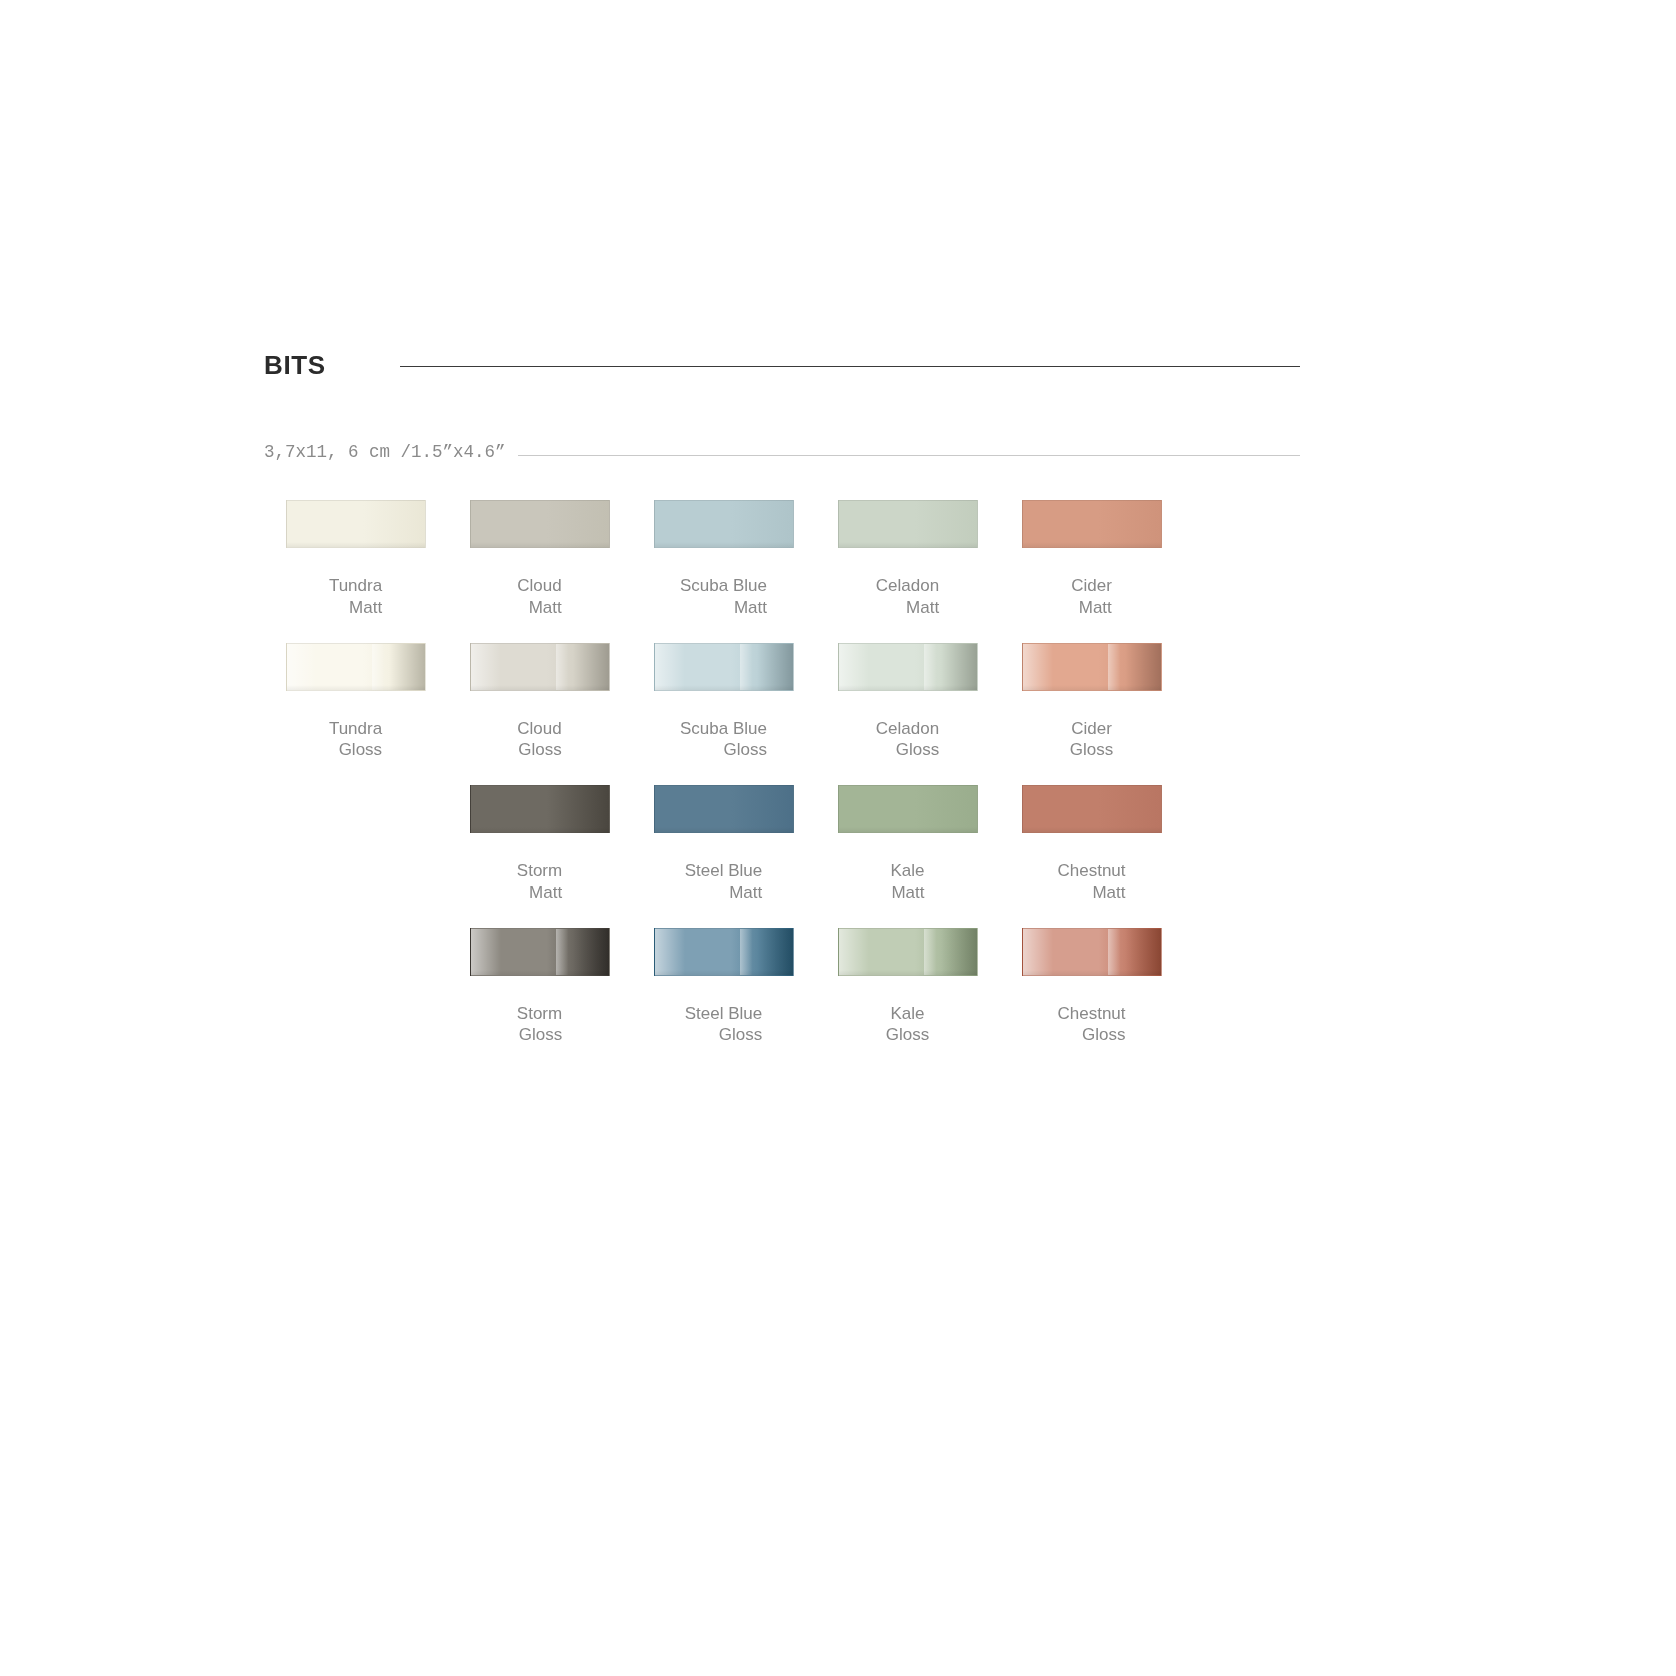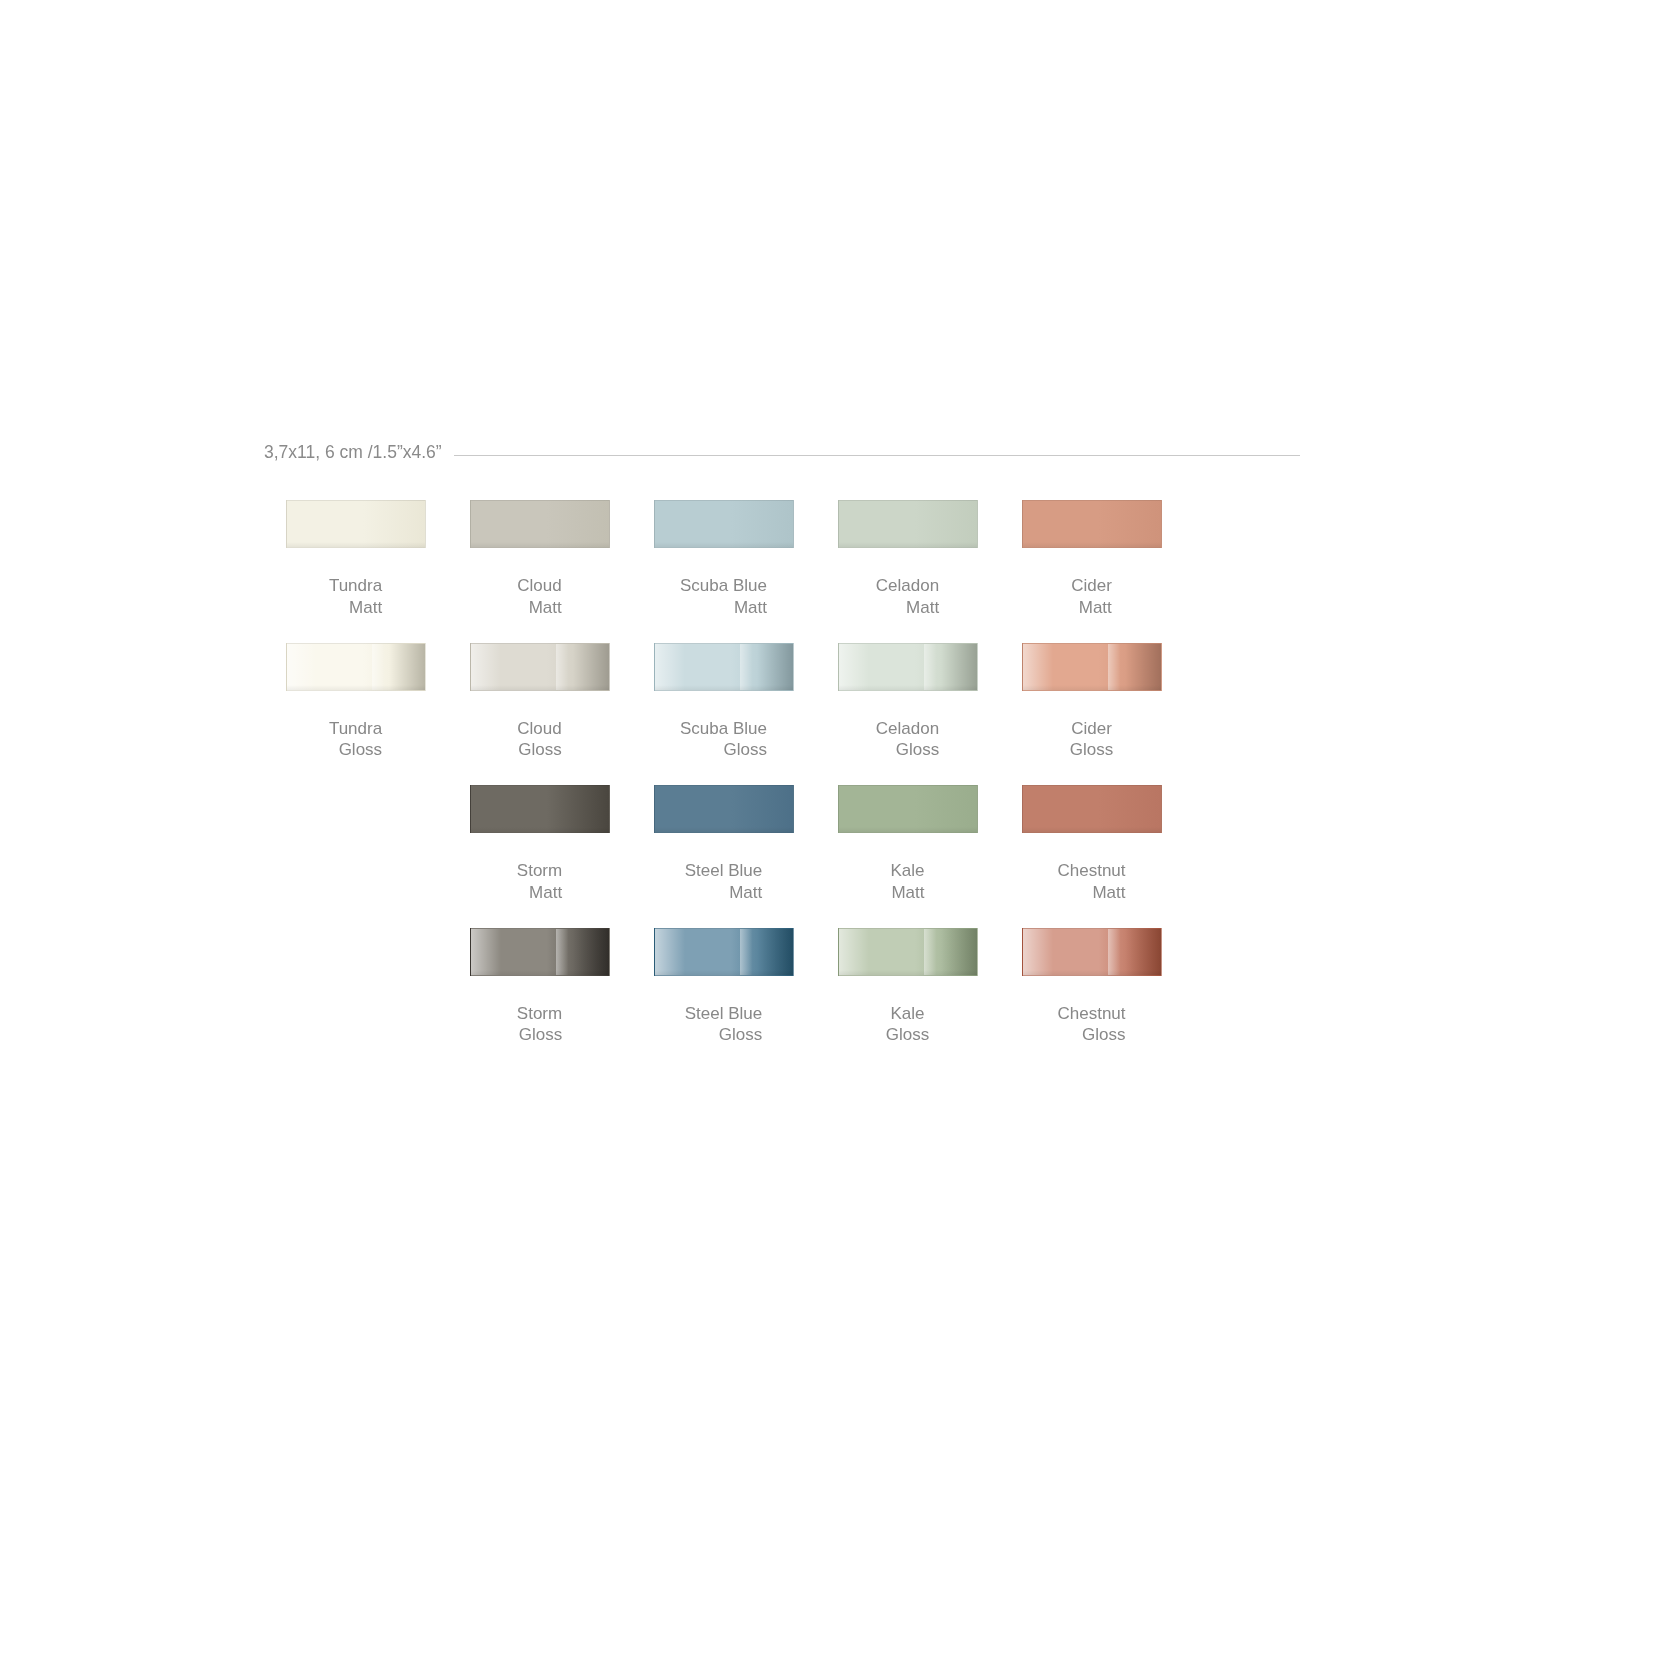--- a/index.html
+++ b/index.html
@@ -26,21 +26,21 @@
     flex:1 1 auto;height:0;border-top:1.6px solid #3a3a3a;
     margin-left:74px;margin-top:2px;
   }
 
   
   .sizebar{
     position:absolute;left:264px;top:444px;width:1036px;
     display:flex;align-items:center;
   }
   .size-label{
-    font-size:17.5px;color:#8a8a8a;white-space:nowrap;line-height:1;
+    font-size:17.5px;color:#8a8a8a;white-space:nowrap;line-height:1;font-family:Liberation Mono, monospace;
   }
   .size-rule{
     flex:1 1 auto;height:0;border-top:1px solid #c9c9c9;
     margin-left:12px;margin-top:5px;
   }
 
   
   .grid{
     position:absolute;left:264px;top:500px;width:1036px;
   }
@@ -90,20 +90,24 @@
     font-size:17px;color:#888888;line-height:1.28;
   }
   .caption .name{display:block;}
   .caption .finish{display:block;text-align:right;}
 </style>
 </head>
 <body>
 
 <div class="page">
 
+  <div class="header">
+    <div class="header-title">BITS</div>
+    <div class="header-rule"></div>
+  </div>
 
   <div class="sizebar">
     <div class="size-label">3,7x11, 6 cm /1.5”x4.6”</div>
     <div class="size-rule"></div>
   </div>
 
   <div class="grid" id="swatch-grid">
       <div class="grid-row">
         <div class="cell">
           <div class="tile" style="background: linear-gradient(to right, rgb(243, 241, 228) 0%, rgb(243, 241, 228) 55%, rgb(234, 231, 214) 100%);"></div>

